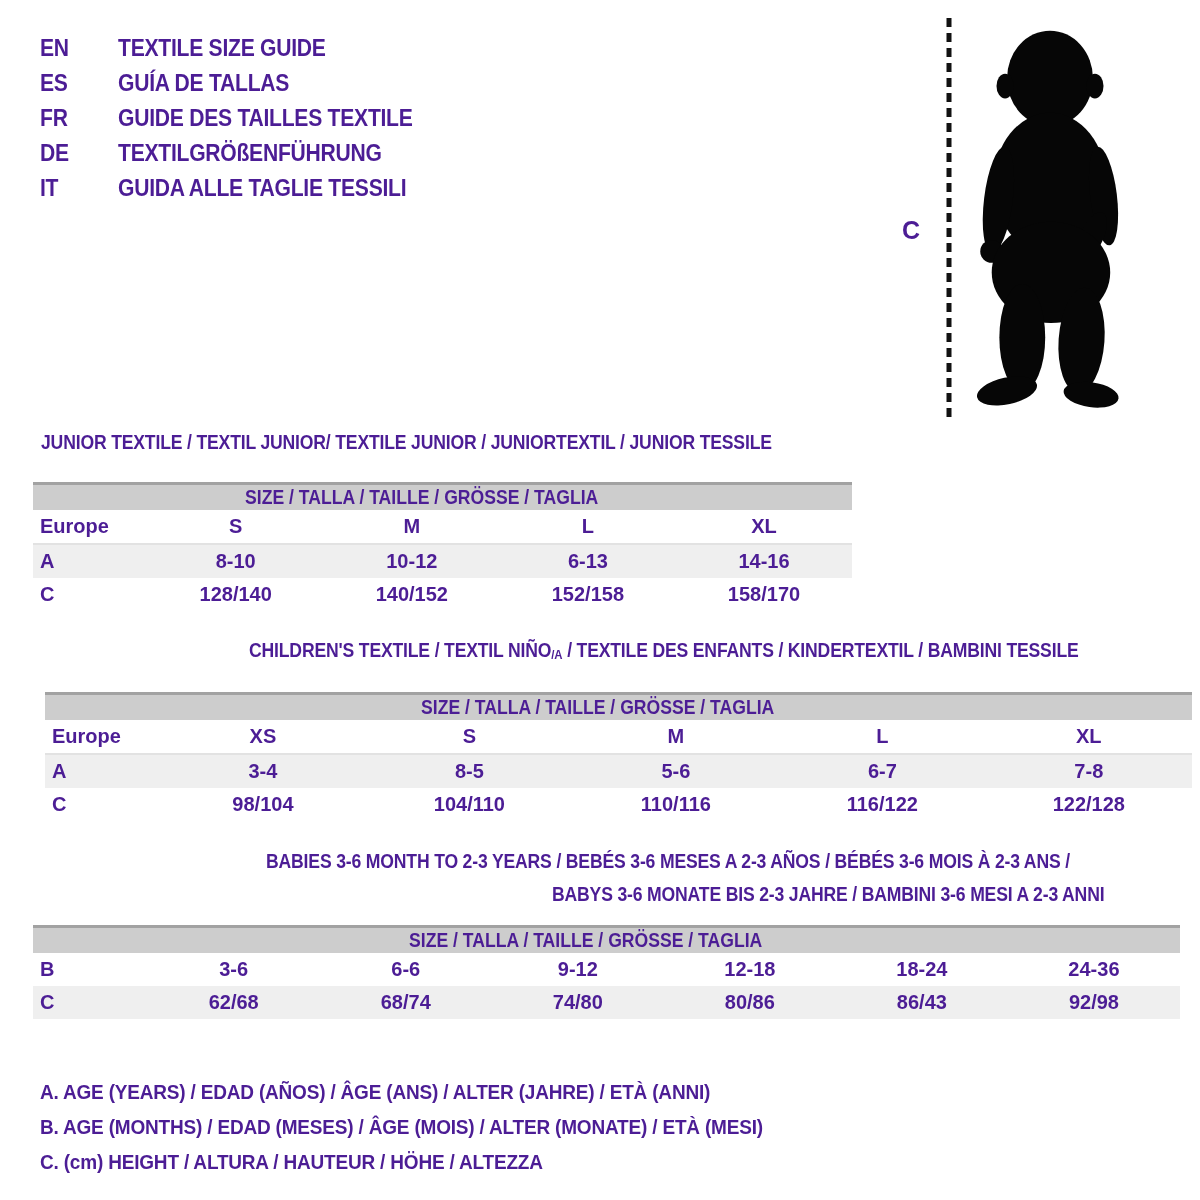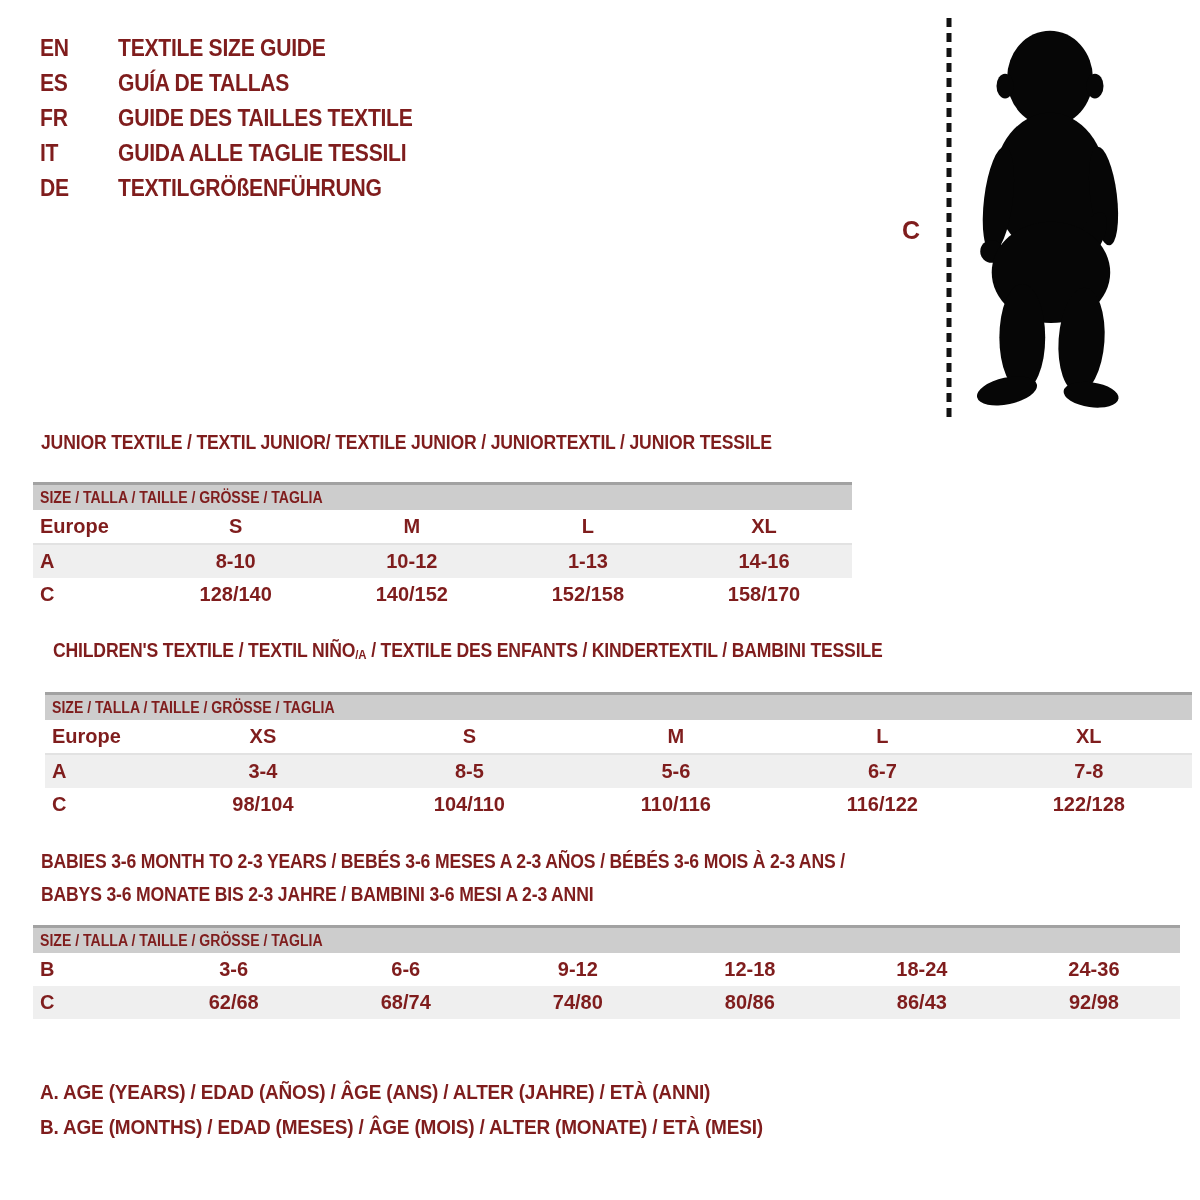--- a/index.html
+++ b/index.html
@@ -1,20 +1,20 @@
 <!DOCTYPE html>
 <html><head>
 <meta charset="utf-8">
 <title>Textile Size Guide</title>
 <style>
   html,body{margin:0;padding:0;background:#ffffff;}
   .canvas{
     position:relative;width:1200px;height:1200px;background:#ffffff;overflow:hidden;
     font-family:"Liberation Sans","DejaVu Sans",sans-serif;
-    font-weight:bold;color:#7f1d1d;
+    font-weight:bold;color:#4c1d95;
     -webkit-font-smoothing:antialiased;
   }
   
   .cx{display:inline-block;transform:scaleX(.88);transform-origin:0 50%;white-space:pre;}
   .cx95{display:inline-block;transform:scaleX(.95);transform-origin:0 50%;white-space:pre;}
 
   
   .lang-block{position:absolute;left:40px;top:30px;}
   .lang-row{display:flex;height:35px;line-height:35px;font-size:24px;letter-spacing:-.3px;}
   .lang-code{width:78px;flex:0 0 78px;}
@@ -24,29 +24,29 @@
   .measure-line{position:absolute;left:944px;top:16px;width:10px;height:404px;}
   .measure-label{position:absolute;left:902px;top:216px;font-size:25px;line-height:28px;}
   .silhouette{position:absolute;left:964px;top:18px;width:172px;height:398px;}
 
   
   .size-section{position:absolute;}
   #section-junior{left:33px;top:431px;width:819px;}
   #section-children{left:45px;top:639px;width:1147px;}
   #section-babies{left:33px;top:845px;width:1147px;}
 
-  .section-heading{padding-left:8px;font-size:20px;letter-spacing:-.2px;}
+  .section-heading{padding-left:8px;font-size:20px;letter-spacing:-.2px;text-align:right;}
   .heading-line{line-height:23px;white-space:nowrap;}
   #section-babies .heading-line{line-height:33px;}
   .seg-small{font-size:13px;position:relative;top:2px;}
 
   .size-bar{
     margin-top:28px;height:25px;line-height:25px;padding-left:7px;
     background:#cdcdcd;border-top:3px solid #a2a2a2;
-    font-size:16px;box-sizing:content-box;
+    font-size:20px;box-sizing:content-box;text-align:center;
   }
   #section-babies .size-bar{margin-top:14px;}
 
   .size-table{width:100%;}
   .trow{display:flex;align-items:center;height:33px;font-size:20px;}
   .trow.divider{border-bottom:2px solid #e2e2e2;}
   .trow.shaded{background:#efefef;}
   .row-label{padding-left:7px;box-sizing:border-box;flex:0 0 auto;}
   .cols-4 .row-label{width:14%;}
   .cols-5 .row-label{width:10%;}
@@ -69,26 +69,26 @@
       </div>
       <div class="lang-row">
         <span class="lang-code"><span class="cx">ES</span></span>
         <span class="lang-title"><span class="cx">GUÍA DE TALLAS</span></span>
       </div>
       <div class="lang-row">
         <span class="lang-code"><span class="cx">FR</span></span>
         <span class="lang-title"><span class="cx">GUIDE DES TAILLES TEXTILE</span></span>
       </div>
       <div class="lang-row">
+        <span class="lang-code"><span class="cx">DE</span></span>
+        <span class="lang-title"><span class="cx">TEXTILGRÖßENFÜHRUNG</span></span>
+      </div>
+      <div class="lang-row">
         <span class="lang-code"><span class="cx">IT</span></span>
         <span class="lang-title"><span class="cx">GUIDA ALLE TAGLIE TESSILI</span></span>
-      </div>
-      <div class="lang-row">
-        <span class="lang-code"><span class="cx">DE</span></span>
-        <span class="lang-title"><span class="cx">TEXTILGRÖßENFÜHRUNG</span></span>
       </div>
     </div>
 
   <svg class="measure-line" viewBox="0 0 10 404" aria-hidden="true">
     <line x1="5" y1="2" x2="5" y2="402" stroke="#111111" stroke-width="5" stroke-dasharray="9 6"></line>
   </svg>
   <div class="measure-label">C</div>
   <svg class="silhouette" viewBox="0 0 180 400" aria-hidden="true" fill="#060606">
 
     <ellipse cx="90" cy="55" rx="45" ry="50"></ellipse>
@@ -123,21 +123,21 @@
             <span class="row-label">Europe</span>
             <span class="cell">S</span>
             <span class="cell">M</span>
             <span class="cell">L</span>
             <span class="cell">XL</span>
           </div>
           <div class="trow shaded">
             <span class="row-label">A</span>
             <span class="cell">8-10</span>
             <span class="cell">10-12</span>
-            <span class="cell">1-13</span>
+            <span class="cell">6-13</span>
             <span class="cell">14-16</span>
           </div>
           <div class="trow">
             <span class="row-label">C</span>
             <span class="cell">128/140</span>
             <span class="cell">140/152</span>
             <span class="cell">152/158</span>
             <span class="cell">158/170</span>
           </div>
         </div>
@@ -199,15 +199,16 @@
             <span class="cell">86/43</span>
             <span class="cell">92/98</span>
           </div>
         </div>
       </section>
     </div>
 
   <div class="legend">
       <div class="legend-line"><span class="cx95">A. AGE (YEARS) / EDAD (AÑOS) / ÂGE (ANS) / ALTER (JAHRE) / ETÀ (ANNI)</span></div>
       <div class="legend-line"><span class="cx95">B. AGE (MONTHS) / EDAD (MESES) / ÂGE (MOIS) / ALTER (MONATE) / ETÀ (MESI)</span></div>
+      <div class="legend-line"><span class="cx95">C. (cm) HEIGHT / ALTURA / HAUTEUR / HÖHE / ALTEZZA</span></div>
     </div>
 
 </div>
 
 </body></html>

